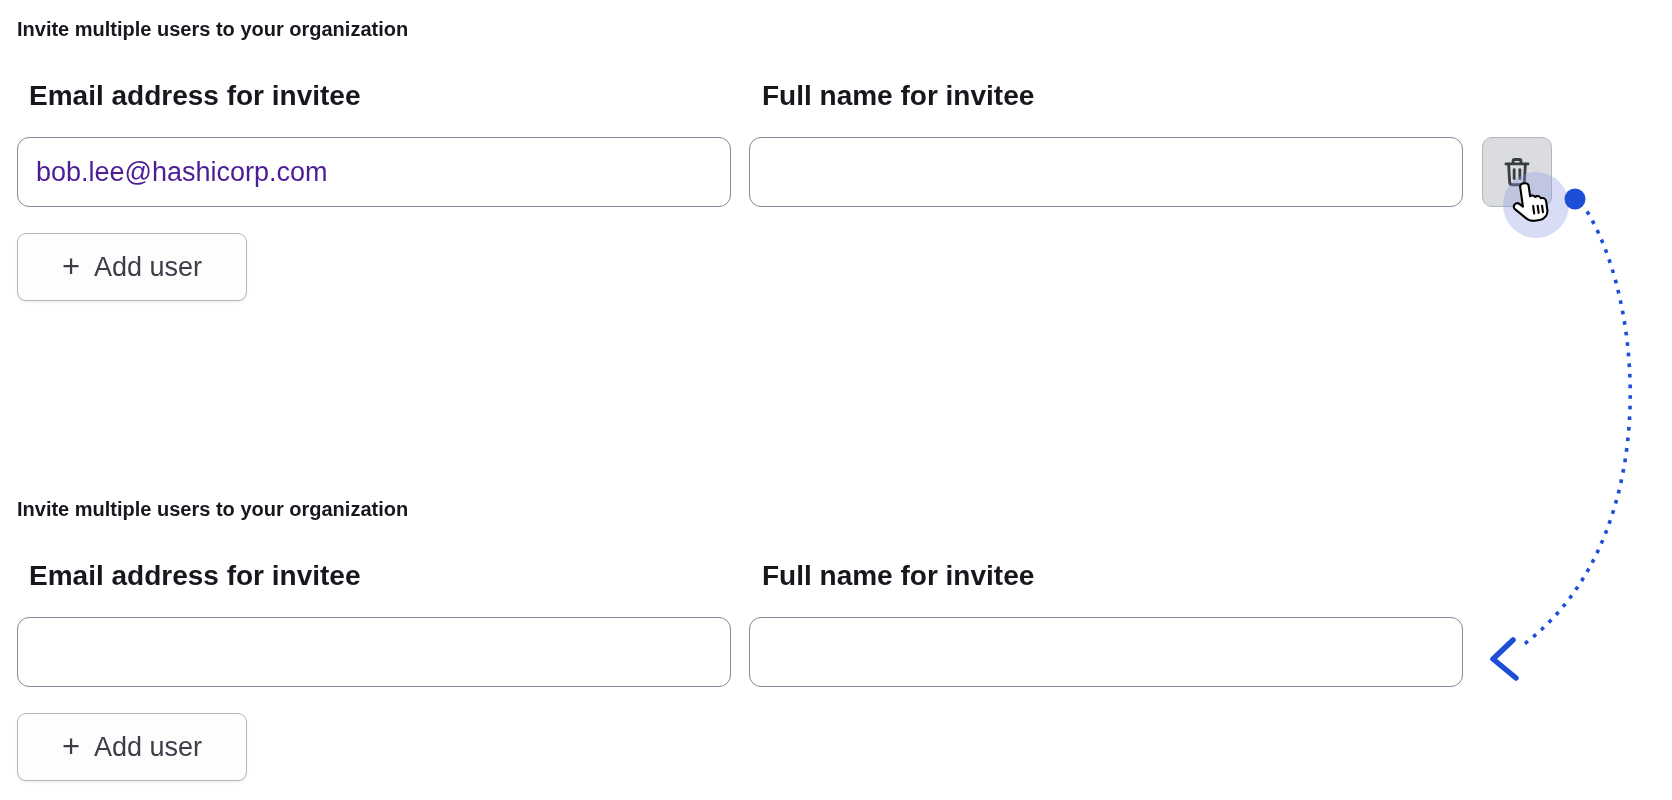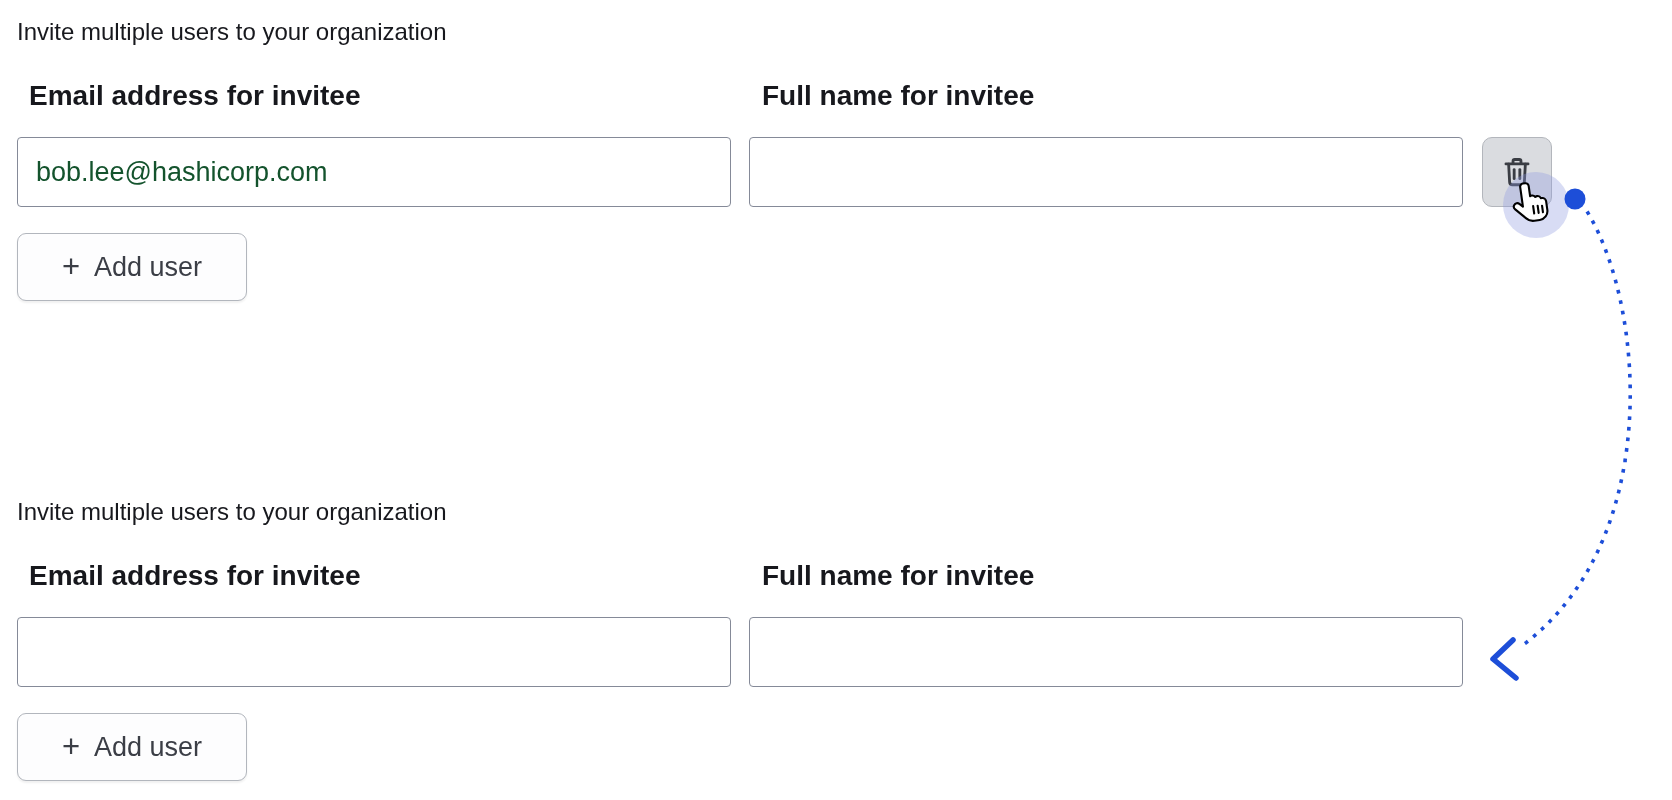--- a/index.html
+++ b/index.html
@@ -7,35 +7,35 @@
     width:1672px;height:800px;position:relative;overflow:hidden;
     background:#ffffff;
     font-family:"Liberation Sans", sans-serif;
     color:#1b1d22;
   }
   .section{position:absolute;left:0;width:1672px;height:480px;}
   #section-0{top:0;}
   #section-1{top:480px;}
   .heading{
     position:absolute;left:17px;top:16px;
-    font-size:24px;font-weight:400;color:#17181d;line-height:1.3;
+    font-size:20px;font-weight:700;color:#17181d;line-height:1.3;
   }
   .field-label{
     position:absolute;top:78px;
     font-size:28px;font-weight:700;color:#17181d;line-height:1.3;margin-left:12px;
   }
   .label-email{left:17px;}
   .label-fullname{left:750px;}
   .text-input{
     position:absolute;top:137px;height:70px;width:714px;
     box-sizing:border-box;
-    border:1.5px solid #858a98;border-radius:4px;
+    border:1.5px solid #858a98;border-radius:12px;
     background:#ffffff;
     font-family:"Liberation Sans", sans-serif;
-    font-size:27px;color:#14532d;
+    font-size:27px;color:#4c1d95;
     padding:0 18px;outline:none;
   }
   .input-email{left:17px;}
   .input-fullname{left:749px;}
   .delete-btn{
     position:absolute;left:1482px;top:137px;width:70px;height:70px;
     box-sizing:border-box;
     border:1px solid #b3b6bc;border-radius:10px;
     background:#dadce0;
     display:flex;align-items:center;justify-content:center;

